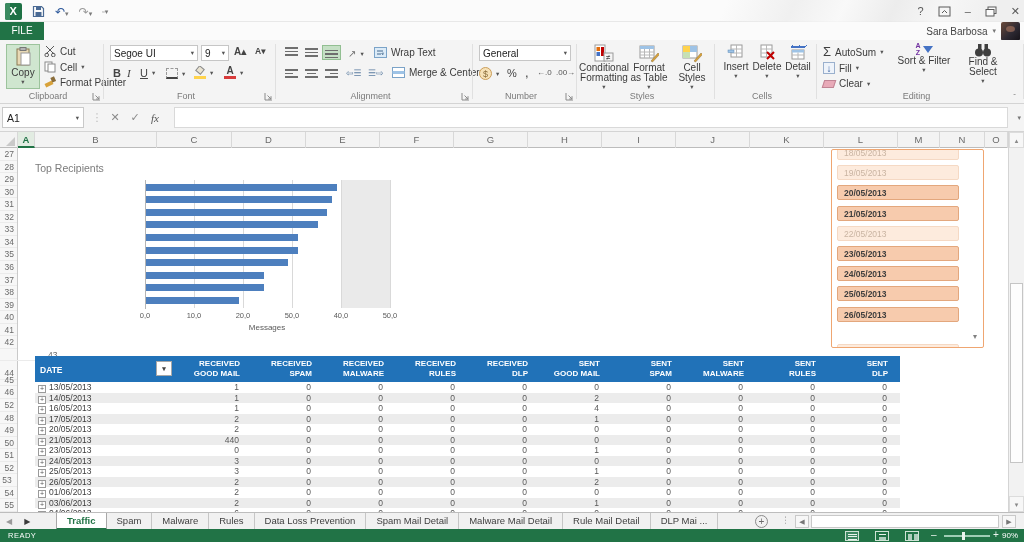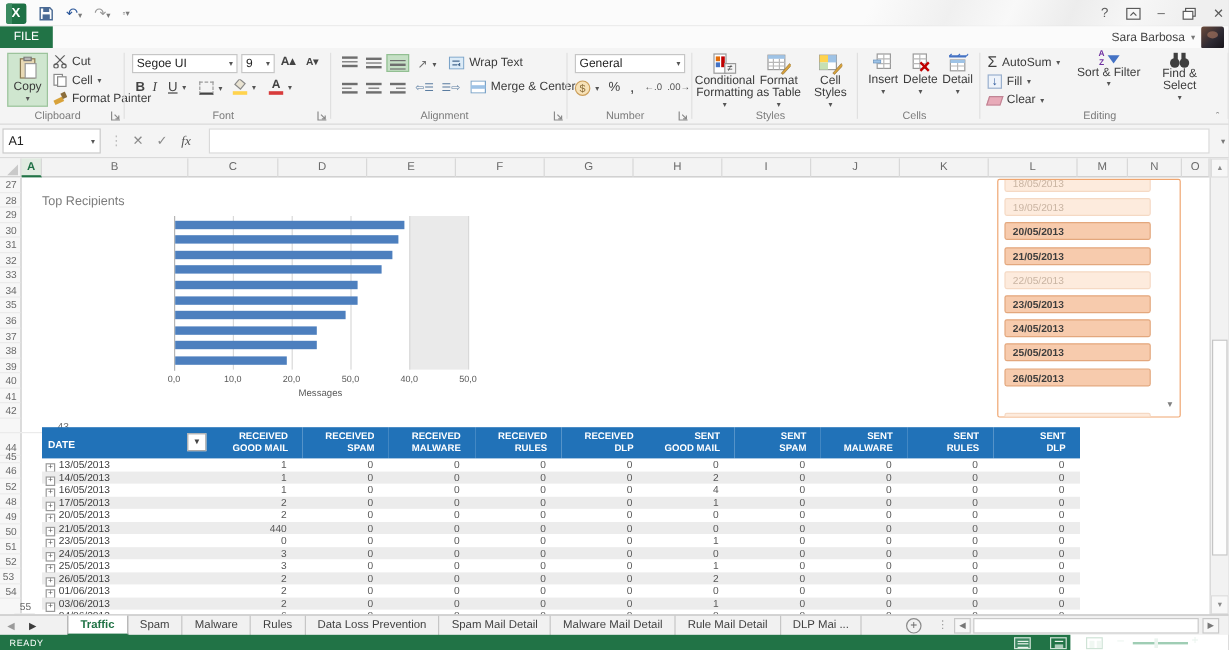--- a/index.html
+++ b/index.html
@@ -129,21 +129,21 @@
   #sheet-tabs { position:absolute; left:56px; top:0; height:17px; display:flex; }
   .stab { padding:0 10px; line-height:16px; color:#3f3f3f; border-right:1px solid #c6c6c6; }
   .stab.active { background:#fff; color:#217346; font-weight:bold; border:1px solid #a8a8a8; border-top:none; border-bottom:2px solid #217346; line-height:15px; }
   #new-sheet { position:absolute; left:755px; top:2px; width:13px; height:13px; border:1px solid #8a8a8a; border-radius:50%; color:#6a6a6a; font-size:10px; line-height:11px; text-align:center; }
   #tb-dots { position:absolute; left:781px; top:2px; color:#9a9a9a; font-size:9px; }
   #hscroll { position:absolute; left:795px; top:2px; width:220px; height:13px; }
   .hs-btn { position:absolute; top:0; width:14px; height:13px; background:#f7f7f7; border:1px solid #c9c9c9; font-size:7px; color:#777; text-align:center; line-height:12px;}
   #hs-track { position:absolute; left:16px; top:0; width:188px; height:13px; background:#fff; border:1px solid #c9c9c9; }
 
   
-  #statusbar { position:absolute; left:0; top:529px; width:892px; height:13px; background:#217346; color:#fff; }
+  #statusbar { position:absolute; left:0; top:529px; width:1024px; height:13px; background:#217346; color:#fff; }
   #status-text { position:absolute; left:8px; top:2px; font-size:7.5px; letter-spacing:.5px; }
   .vw { position:absolute; top:1.5px; width:14px; height:10px; border:1px solid #cfe3d6; background:transparent; }
   .vw.cur { background:#3d8862; }
   .vw i { position:absolute; background:#e9f3ec; }
   #zoom-minus,#zoom-plus { position:absolute; top:0; font-size:10px; color:#eaf4ee; }
   #zoom-track { position:absolute; left:944px; top:6px; width:46px; height:1.5px; background:#9fcdb4; }
   #zoom-thumb { position:absolute; left:962px; top:3px; width:2.5px; height:8px; background:#eaf4ee; }
   #zoom-pct { position:absolute; left:1002px; top:2px; font-size:8px; color:#fff; }
 </style>
 </head>
@@ -554,21 +554,21 @@
         <div class="rhcell" style="top: 225.931px; height: 12.5517px; line-height: 12.5517px;">45</div>
         <div class="rhcell" style="top: 238.483px; height: 12.5517px; line-height: 12.5517px;">46</div>
         <div class="rhcell" style="top: 251.034px; height: 12.5517px; line-height: 12.5517px;">52</div>
         <div class="rhcell" style="top: 263.586px; height: 12.5517px; line-height: 12.5517px;">48</div>
         <div class="rhcell" style="top: 276.138px; height: 12.5517px; line-height: 12.5517px;">49</div>
         <div class="rhcell" style="top: 288.69px; height: 12.5517px; line-height: 12.5517px;">50</div>
         <div class="rhcell" style="top: 301.241px; height: 12.5517px; line-height: 12.5517px;">51</div>
         <div class="rhcell" style="top: 313.793px; height: 12.5517px; line-height: 12.5517px;">52</div>
         <div class="rhcell" style="top: 326.345px; height: 12.5517px; line-height: 12.5517px; text-align: center;">53</div>
         <div class="rhcell" style="top: 338.897px; height: 12.5517px; line-height: 12.5517px;">54</div>
-        <div class="rhcell" style="top: 351.448px; height: 12.5517px; line-height: 12.5517px; margin-left: 12px;">55</div>
+        <div class="rhcell" style="top: 351.448px; height: 12.5517px; line-height: 12.5517px;">55</div>
       </div>
 
     <div id="chart">
       <div id="chart-title">Top Recipients</div>
       <div id="plot-gray"></div>
       <div id="axis-y"></div>
       <div id="gridlines">
           <div class="gridline" style="left: 194px;"></div>
           <div class="gridline" style="left: 243px;"></div>
           <div class="gridline" style="left: 292px;"></div>

